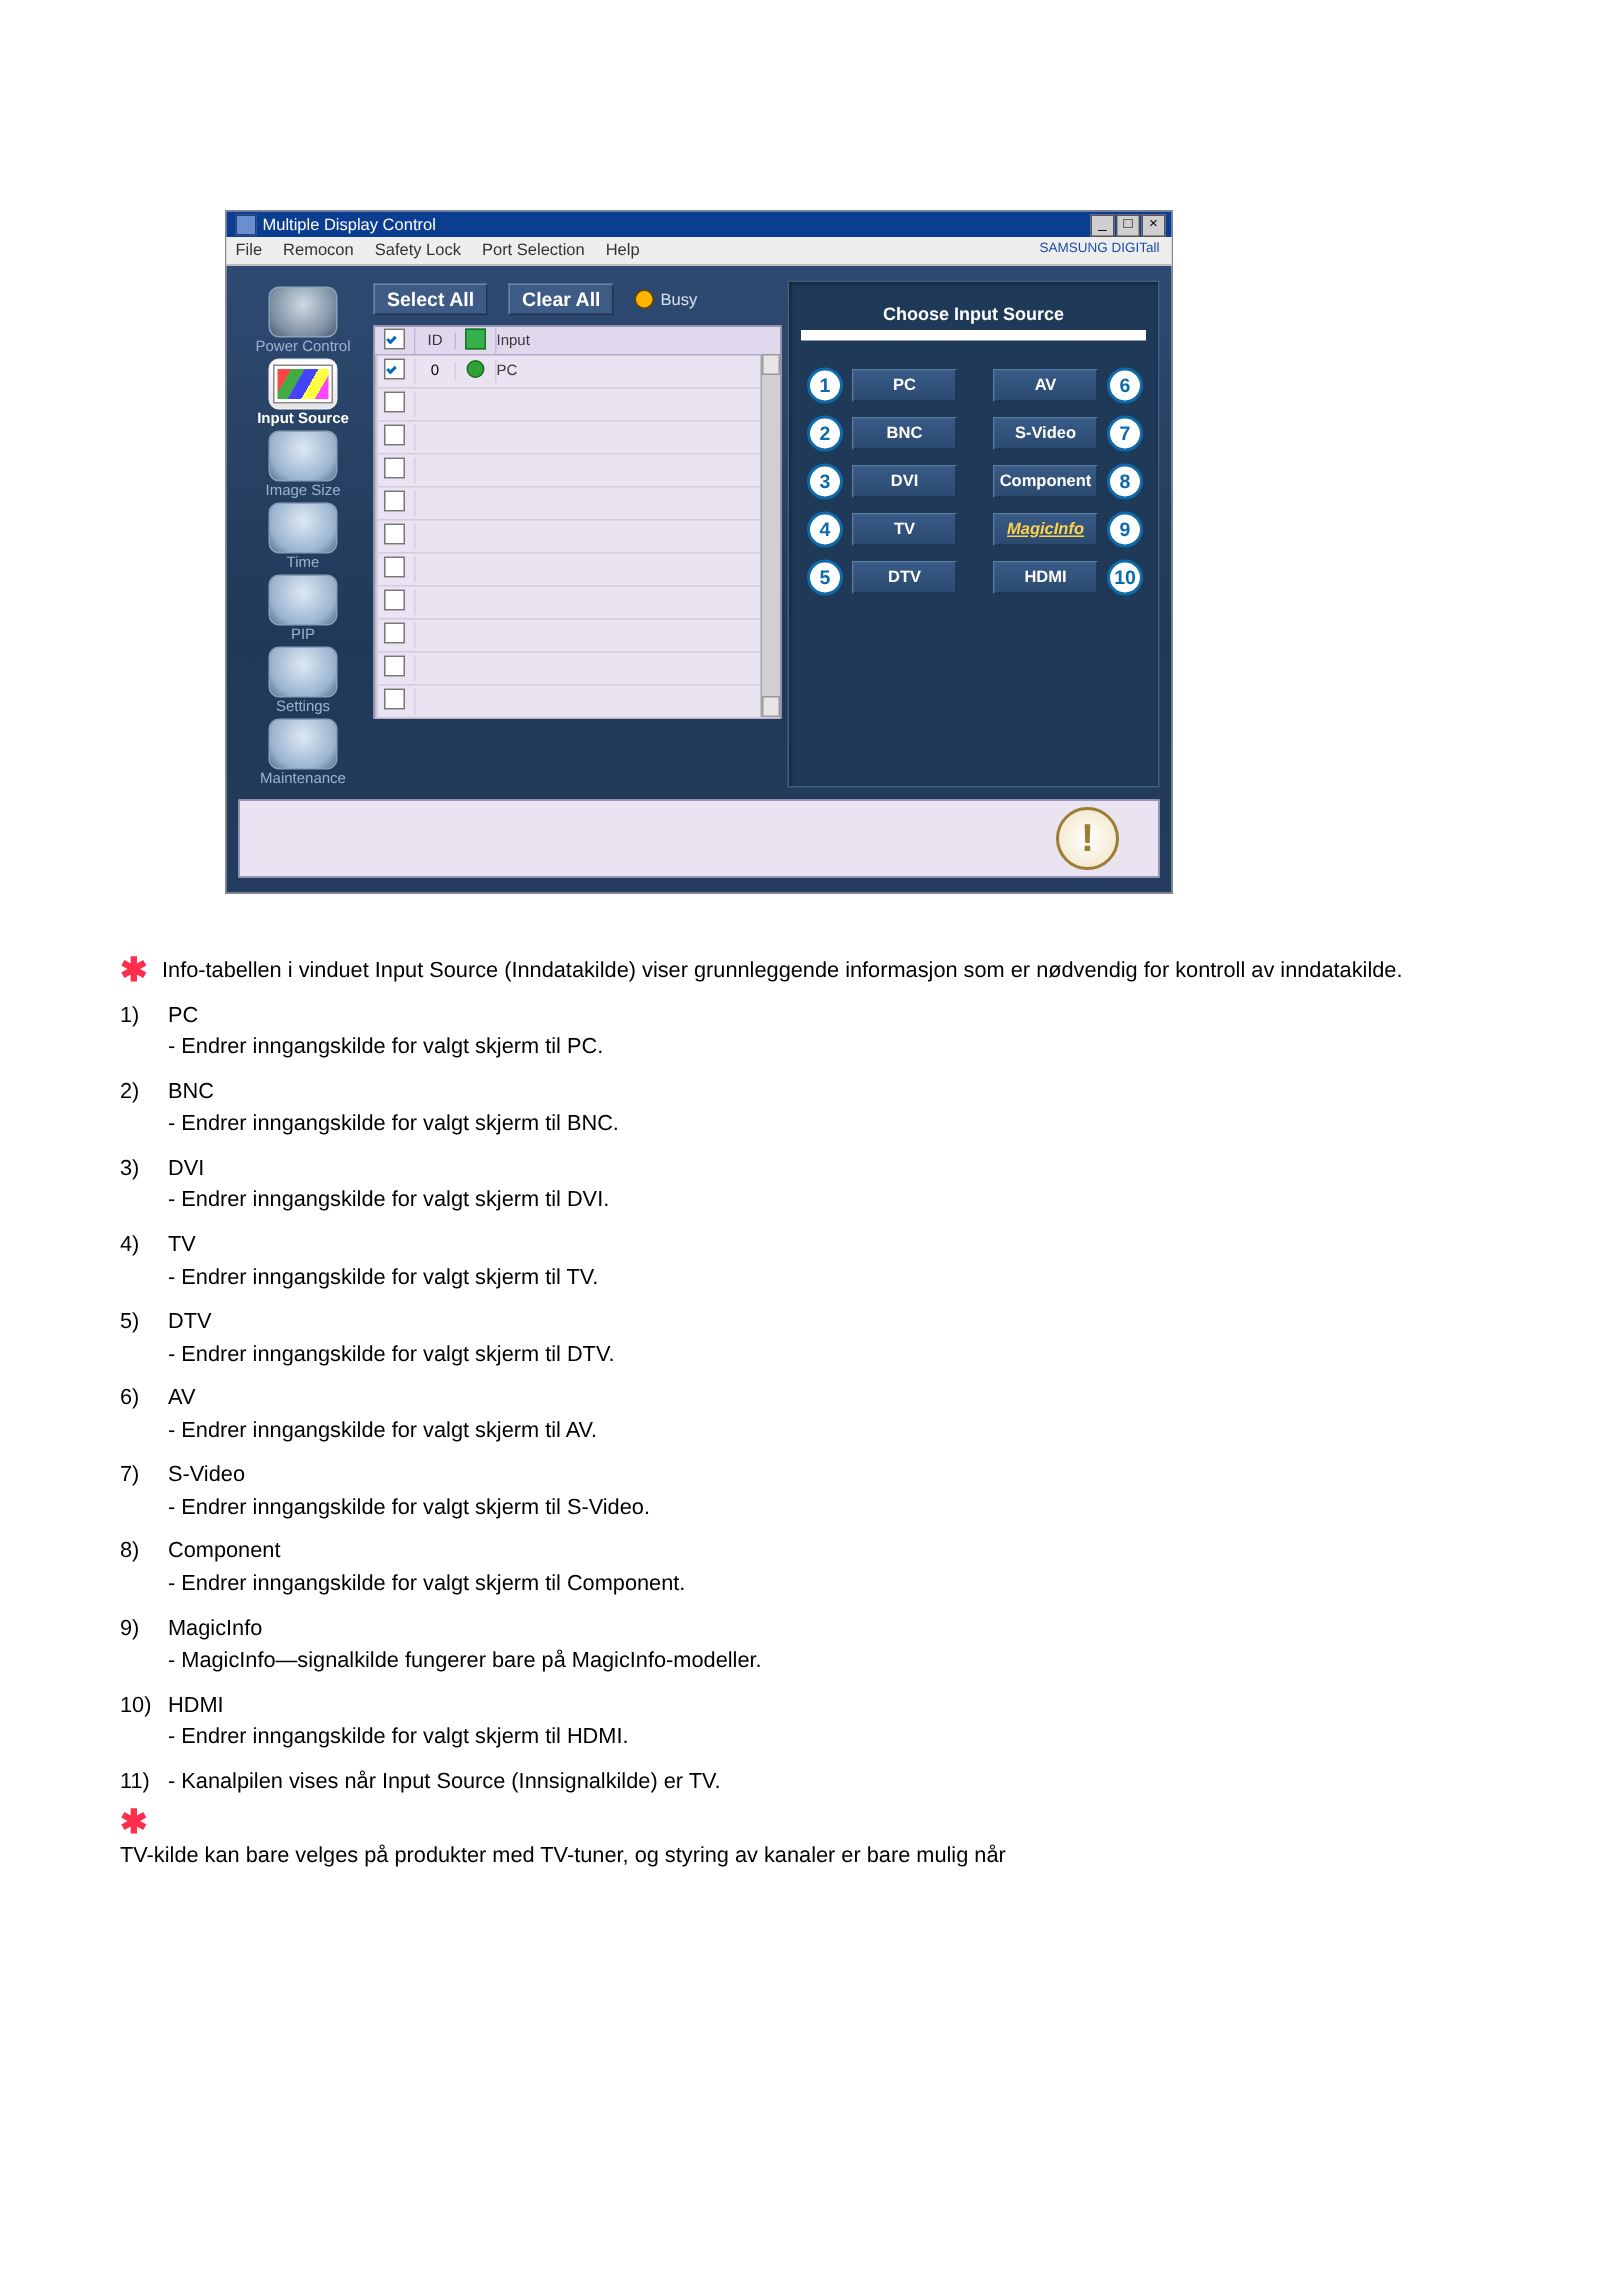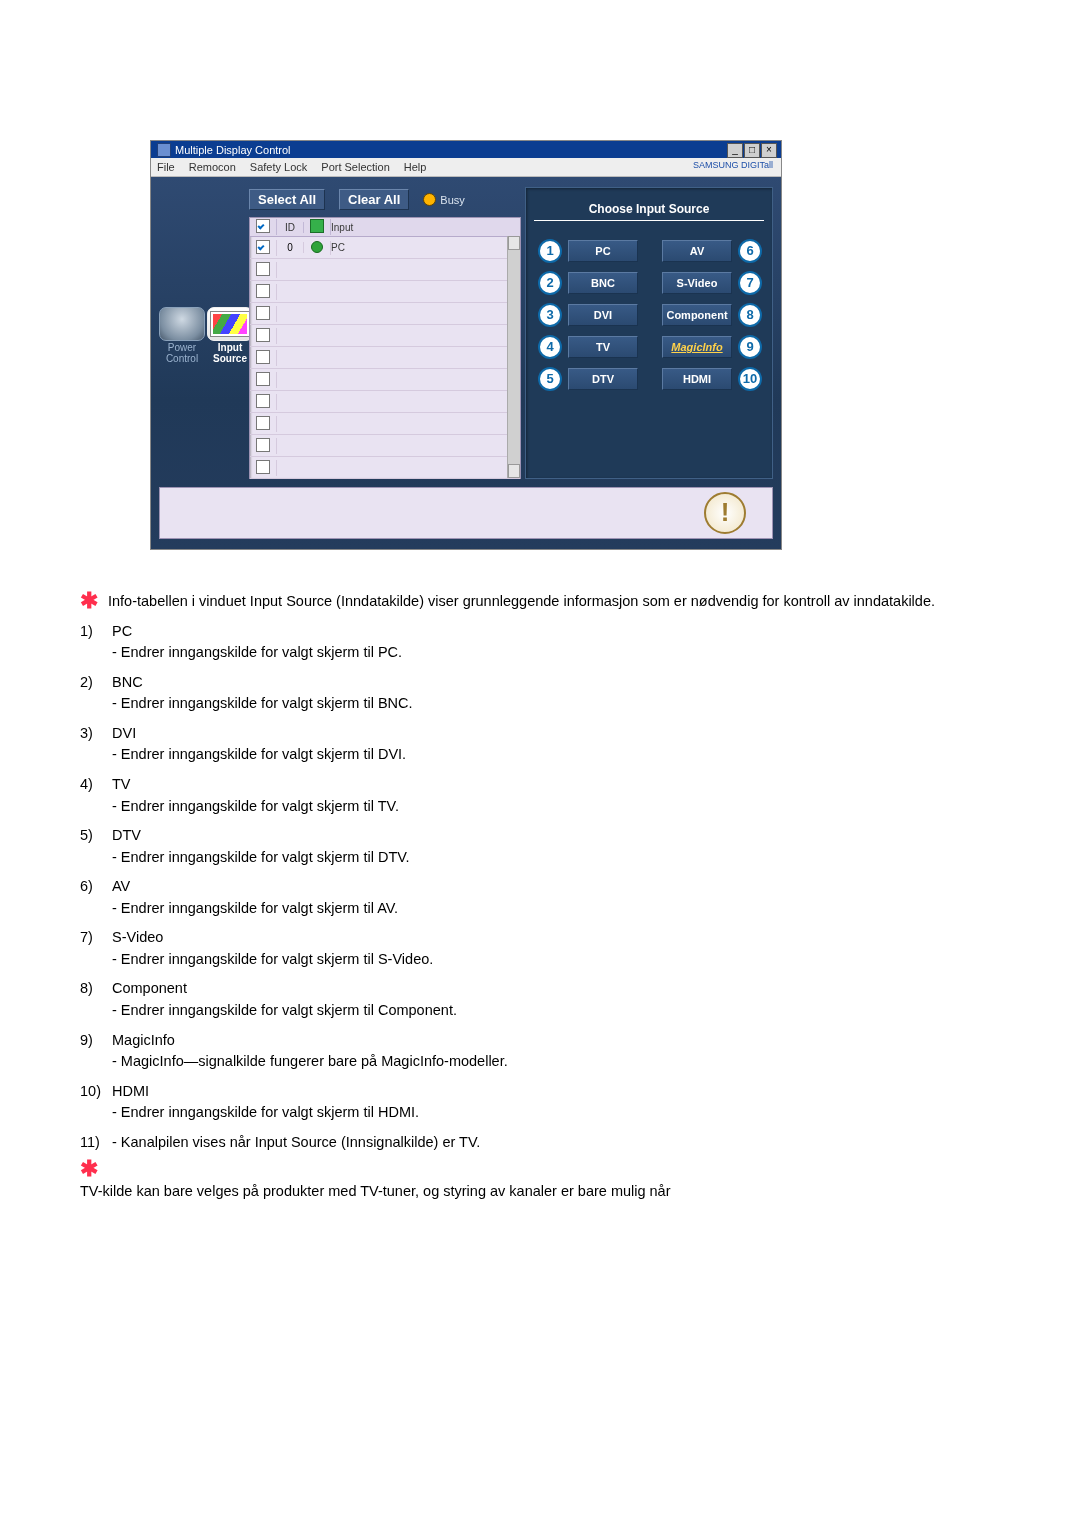--- a/index.html
+++ b/index.html
@@ -6,21 +6,21 @@
 .page{width:1080px;margin:0 auto;padding:60px 60px 60px 80px;box-sizing:border-box}
 .figure{width:630px;border:1px solid #888;margin:80px 13px 0 70px}
 .titlebar{height:17px;background:linear-gradient(#0b3d91,#0b3d91);color:#fff;display:flex;align-items:center;font-size:11px;padding-left:6px;position:relative}
 .titlebar .title-icon{width:12px;height:12px;background:#6a8fd1;margin-right:4px;border:1px solid #20407a}
 .winbtns{position:absolute;right:4px;top:2px;display:flex;gap:1px}
 .winbtns span{width:14px;height:13px;background:#cfcfcf;border:1px solid #555;font-size:10px;line-height:11px;text-align:center;font-family:Arial;color:#000}
 .menubar{height:18px;background:#eee;font-size:11px;color:#333;display:flex;align-items:center;padding-left:6px;gap:14px;border-bottom:1px solid #bbb;position:relative}
 .brand{position:absolute;right:8px;top:2px;font-size:9px;color:#1d4fa8;}
 .body{background:linear-gradient(#2f4a72,#203958 60%,#243c5d);padding:10px 8px 10px 8px;display:flex;gap:8px;flex-direction:column}
 .uppersplit{display:flex;gap:4px}
-.sidebar{width:86px;display:flex;gap:2px;align-items:center;padding-top:4px}
+.sidebar{width:86px;display:flex;flex-direction:column;gap:2px;align-items:center;padding-top:4px}
 .sbitem{width:82px;text-align:center;color:#9bb3cf;font-size:10px}
 .sbitem.active{color:#fff;font-weight:bold}
 .sbitem .sbicon{width:44px;height:32px;margin:0 auto 1px;background:radial-gradient(circle at 50% 35%,#dfe8f3,#9ab4cf 70%,#5a6e86);border-radius:7px;border:1px solid #8aa1ba}
 .sbitem.power .sbicon{background:radial-gradient(circle at 50% 35%,#cfd9e3,#7b8ea1 70%,#46576a)}
 .sbitem.input .sbicon{border-color:#eee;background:#fff;background-image:linear-gradient(#fff,#e5e5e5)}
 .sbitem .inputimg{width:38px;height:24px;margin:3px auto;background:#fff;border:1px solid #888;position:relative}
 .sbitem .inputimg::after{content:"";position:absolute;left:2px;top:2px;right:2px;bottom:2px;background:linear-gradient(120deg,#f44 0 20%,#4a4 20% 40%,#44f 40% 60%,#ff4 60% 80%,#f4f 80%)}
 .midcol{flex:0 0 272px;display:flex;flex-direction:column;gap:5px}
 .toprow{display:flex;gap:14px;align-items:center;padding:2px 0}
 .btn3d{font-size:13px;font-weight:bold;color:#fff;padding:2px 8px;background:#3e5b85;border:1px solid #1d3350;border-top-color:#6b86ac;border-left-color:#6b86ac}
@@ -38,21 +38,21 @@
 .chk{width:12px;height:12px;border:1px solid #777;background:#fff;display:inline-block;position:relative}
 .chk.on::after{content:"";position:absolute;left:1px;top:4px;width:4px;height:2px;border-left:2px solid #0069c4;border-bottom:2px solid #0069c4;transform:rotate(-45deg)}
 .greendot{width:10px;height:10px;border-radius:50%;background:#2fa33a;border:1px solid #176a1f;display:inline-block}
 .stico{width:12px;height:12px;background:#35b04a;border:1px solid #1b6f28;display:inline-block}
 .colinput{color:#3a3a3a}
 .scrollbar{position:absolute;right:0;top:18px;bottom:0;width:12px;background:#d0d0d0;border-left:1px solid #aaa}
 .sbup,.sbdn{height:12px;background:#e6e6e6;border:1px solid #999;position:absolute;left:0;right:0}
 .sbup{top:0}
 .sbdn{bottom:0}
 .rightpanel{flex:1;background:#1f3a58;border:1px solid #406086;padding:10px 8px 14px 8px;box-shadow:inset 1px 1px 3px rgba(0,0,0,0.4)}
-.chhead{color:#fff;font-size:12px;font-weight:bold;text-align:center;padding:4px 0;border-bottom:1px solid #ffffff;margin-bottom:18px}
+.chhead{color:#fff;font-size:12px;font-weight:bold;text-align:center;padding:4px 0;border-bottom:7px solid #ffffff;margin-bottom:18px}
 .srcrows{display:flex;gap:24px;padding-left:4px}
 .srccol{display:flex;flex-direction:column;gap:8px}
 .srcrow{display:flex;align-items:center;gap:6px}
 .numcircle{width:20px;height:20px;border:2px solid #0e6aa9;border-radius:50%;background:#fff;color:#0e6aa9;font-weight:bold;font-size:13px;text-align:center;line-height:20px}
 .srcbtn{width:68px;height:20px;background:linear-gradient(#385a86,#2b4a71);color:#fff;font-size:11px;font-weight:bold;text-align:center;line-height:20px;border:1px solid #1a3350;border-top-color:#5b7aa2;border-left-color:#5b7aa2}
 .srcbtn.magic{color:#ffd24a;font-style:italic;text-decoration:underline}
 .bottomarea{height:50px;background:#e9e3f2;border:1px solid #9d93b4;position:relative}
 .bigex{position:absolute;right:26px;top:4px;width:38px;height:38px;border:2px solid #9e7c31;border-radius:50%;color:#9e7c31;font-size:26px;text-align:center;line-height:36px;font-weight:bold;background:radial-gradient(circle,#fff,#f0e3c2)}
 .textsection{font-size:14.5px;line-height:1.35;color:#000;padding:42px 4px 0 0}
 .row{display:flex;align-items:flex-start;margin-bottom:10px}

